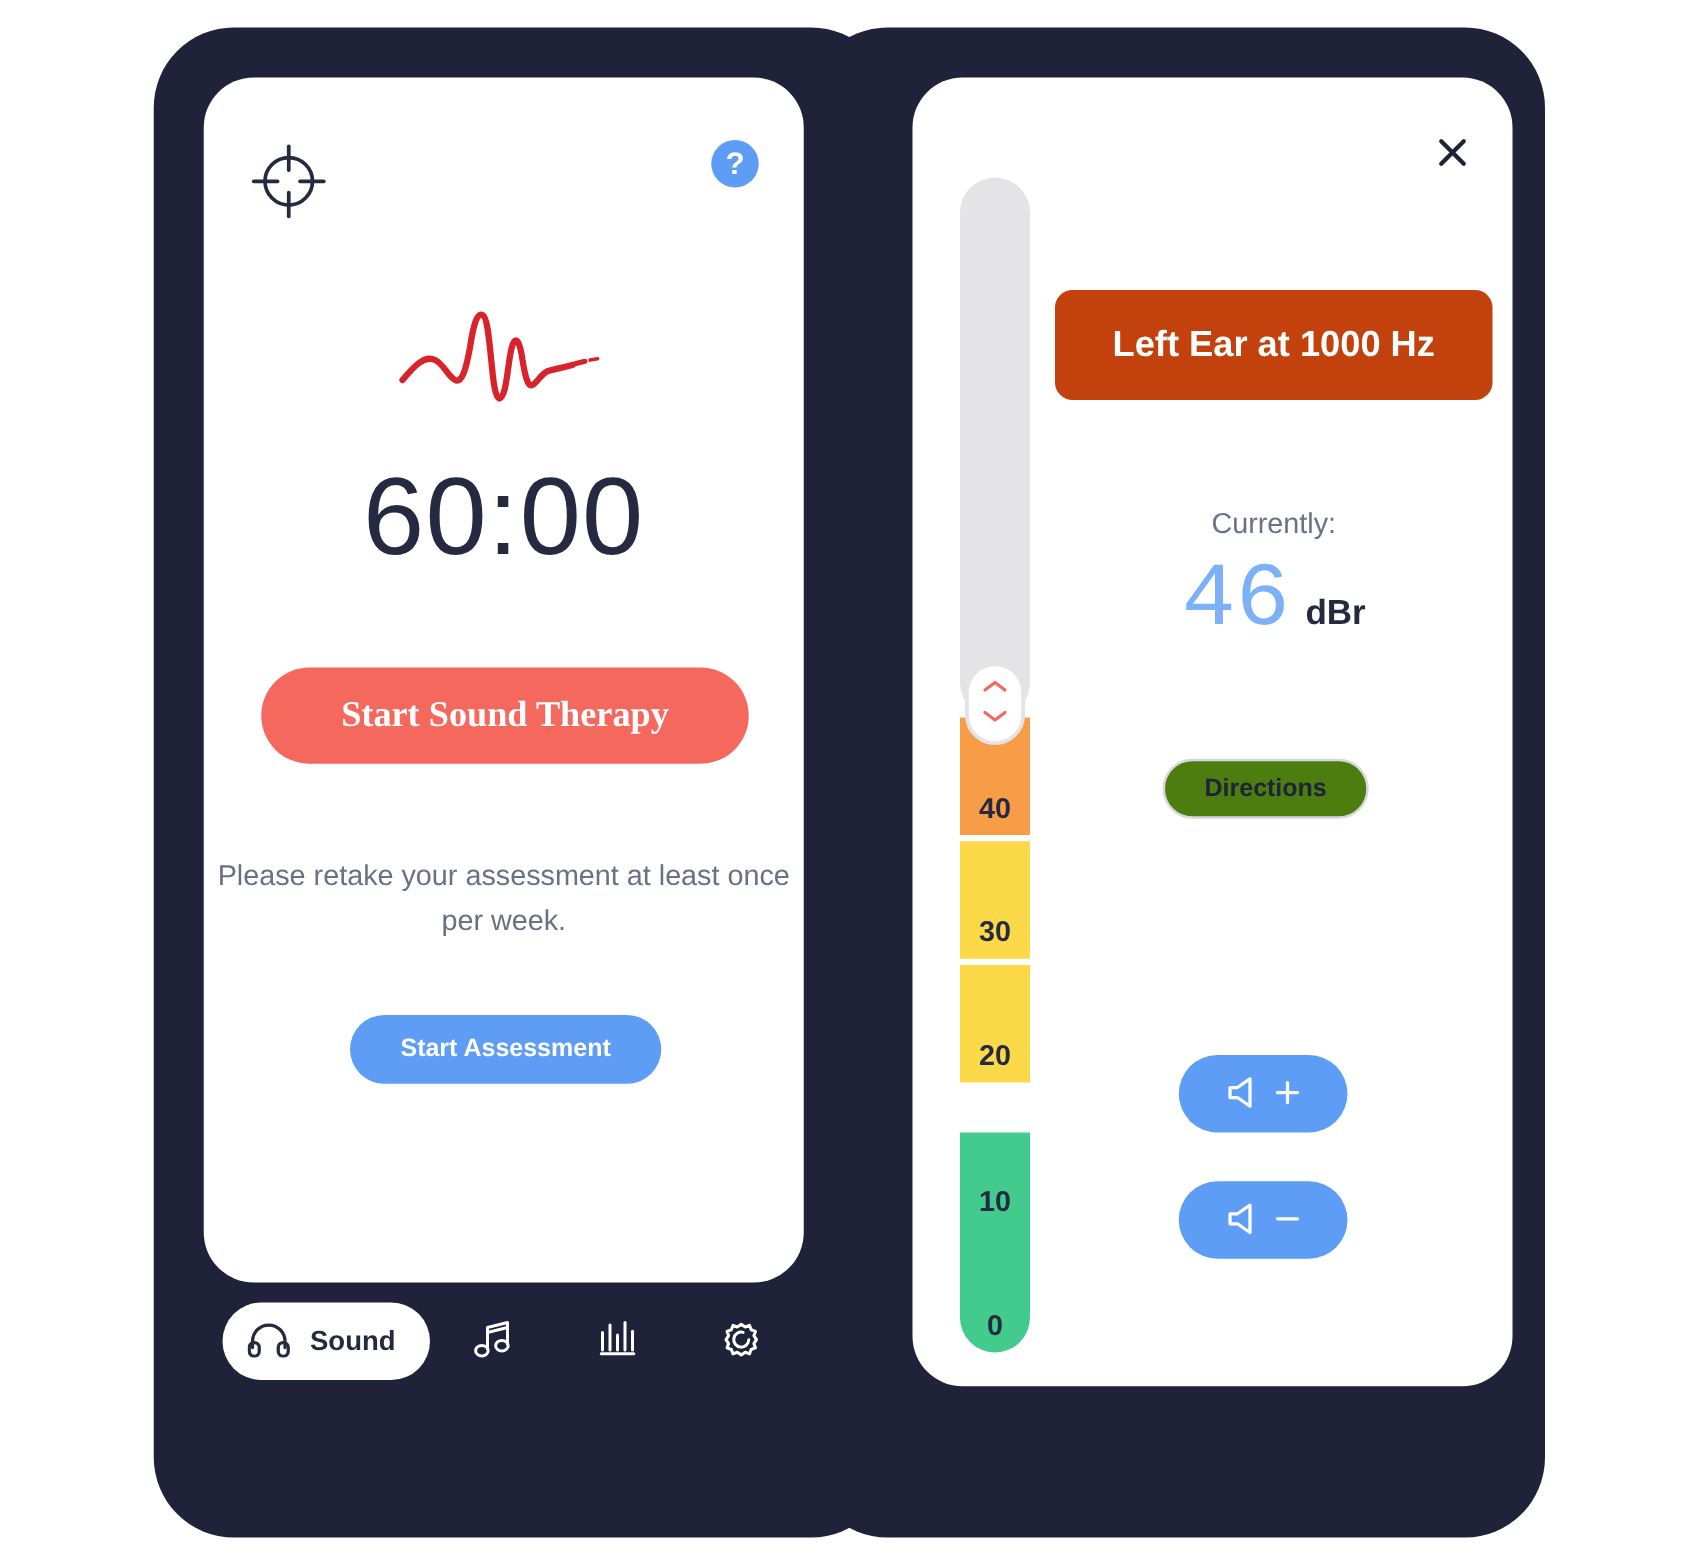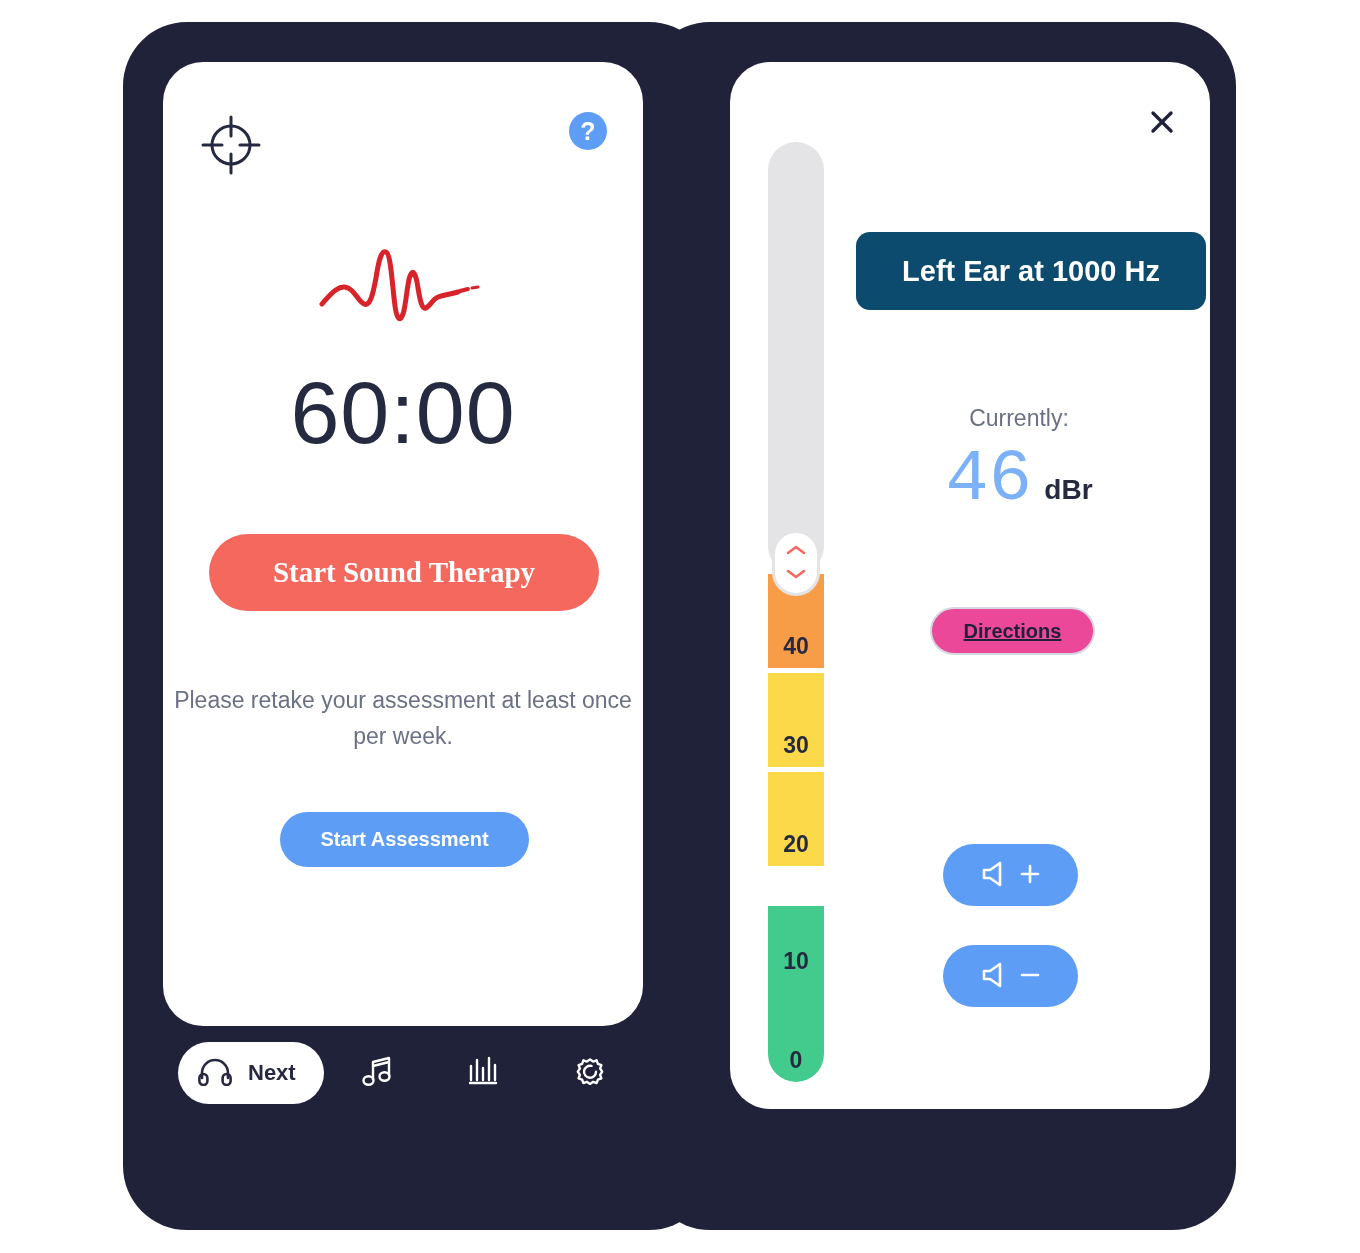--- a/index.html
+++ b/index.html
@@ -173,25 +173,25 @@
     width: 280px;
     font-size: 30px;
     font-weight: bold;
     line-height: 36px;
     color: #1f2239;
     white-space: pre-line;
   }
 
   #ear-frequency-banner {
     position: absolute;
-    left: 126px;
+    left: 114px;
     top: 170px;
     width: 350px;
-    height: 78px;
-    background: #0c4a6e;
+    height: 88px;
+    background: #c2410c;
     border-radius: 14px;
     display: flex;
     align-items: center;
     justify-content: center;
     color: #ffffff;
     font-size: 29px;
     font-weight: bold;
   }
 
   #currently-label {
@@ -223,29 +223,28 @@
     color: #252a41;
     margin-left: 8px;
   }
 
   #directions-button {
     position: absolute;
     left: 200px;
     top: 545px;
     width: 165px;
     height: 48px;
-    background: #ec4899;
+    background: #4d7c0f;
     border: 2px solid #d5d8e0;
     border-radius: 24px;
     color: #1f2239;
     font-size: 20px;
     font-weight: bold;
     cursor: pointer;
     font-family: "Liberation Sans", sans-serif;
-    text-decoration: underline;
   }
 
   .volume-button {
     position: absolute;
     left: 213px;
     width: 135px;
     height: 62px;
     background: #5e9df5;
     border: none;
     border-radius: 31px;
@@ -389,21 +388,21 @@
 
 <div id="bottom-nav">
   <div id="nav-home-pill">
     <span>
       <svg viewBox="0 0 34 30" width="34" height="30">
         <path d="M4 22 V17 A13 13 0 0 1 30 17 V22" fill="none" stroke="#252a41" stroke-width="2.6" stroke-linecap="round"></path>
         <rect x="1.4" y="18" width="8" height="11" rx="4" fill="none" stroke="#252a41" stroke-width="2.6"></rect>
         <rect x="24.6" y="18" width="8" height="11" rx="4" fill="none" stroke="#252a41" stroke-width="2.6"></rect>
       </svg>
     </span>
-    <span class="nav-label">Next</span>
+    <span class="nav-label">Sound</span>
   </div>
 
   <div class="nav-icon-btn">
     <span>
       <svg viewBox="0 0 34 34" width="34" height="34">
         <path d="M13 26 V8 L29 4 V22" fill="none" stroke="#ffffff" stroke-width="2.4" stroke-linejoin="round"></path>
         <path d="M13 12 L29 8" fill="none" stroke="#ffffff" stroke-width="2.4"></path>
         <ellipse cx="8.5" cy="26.5" rx="5" ry="4.2" fill="none" stroke="#ffffff" stroke-width="2.4"></ellipse>
         <ellipse cx="24.5" cy="22.5" rx="5" ry="4.2" fill="none" stroke="#ffffff" stroke-width="2.4"></ellipse>
       </svg>

